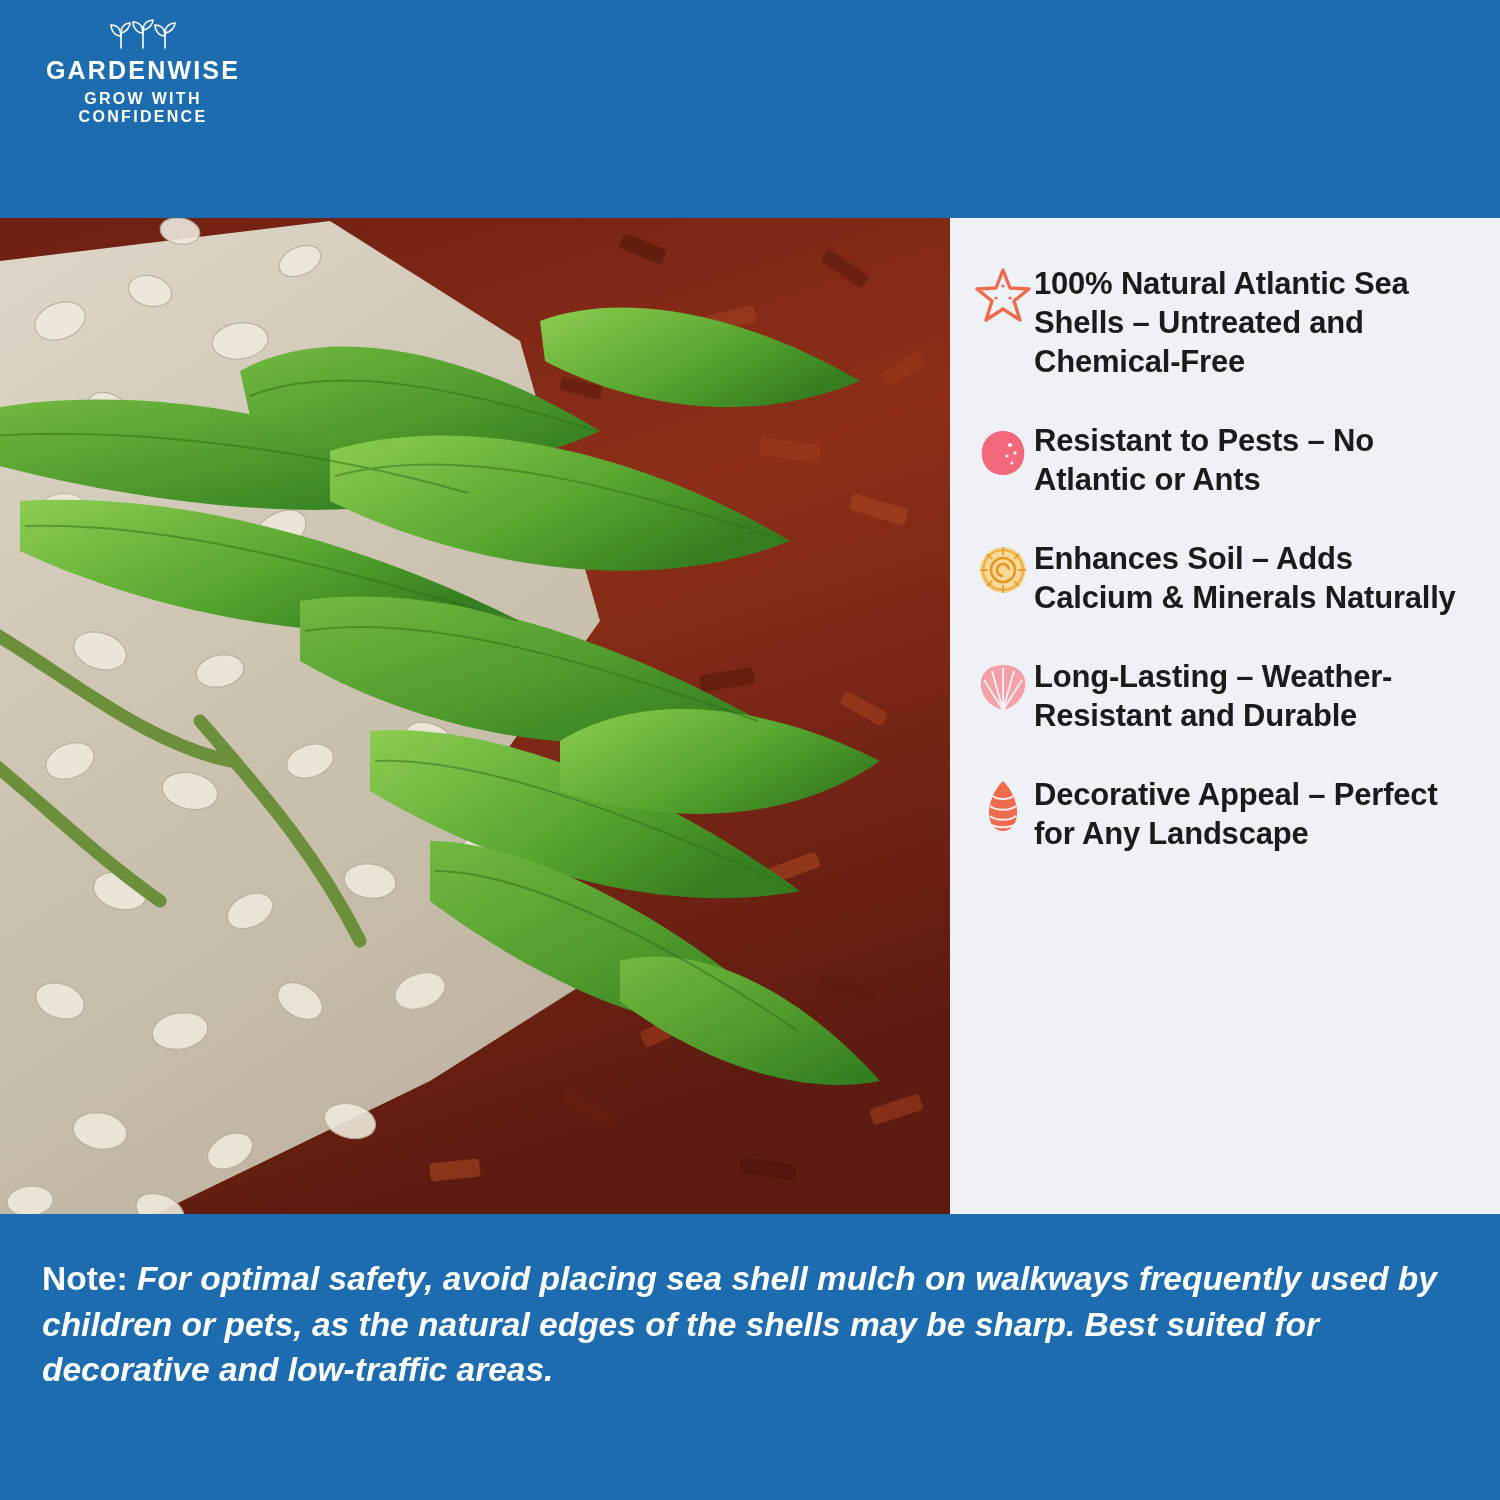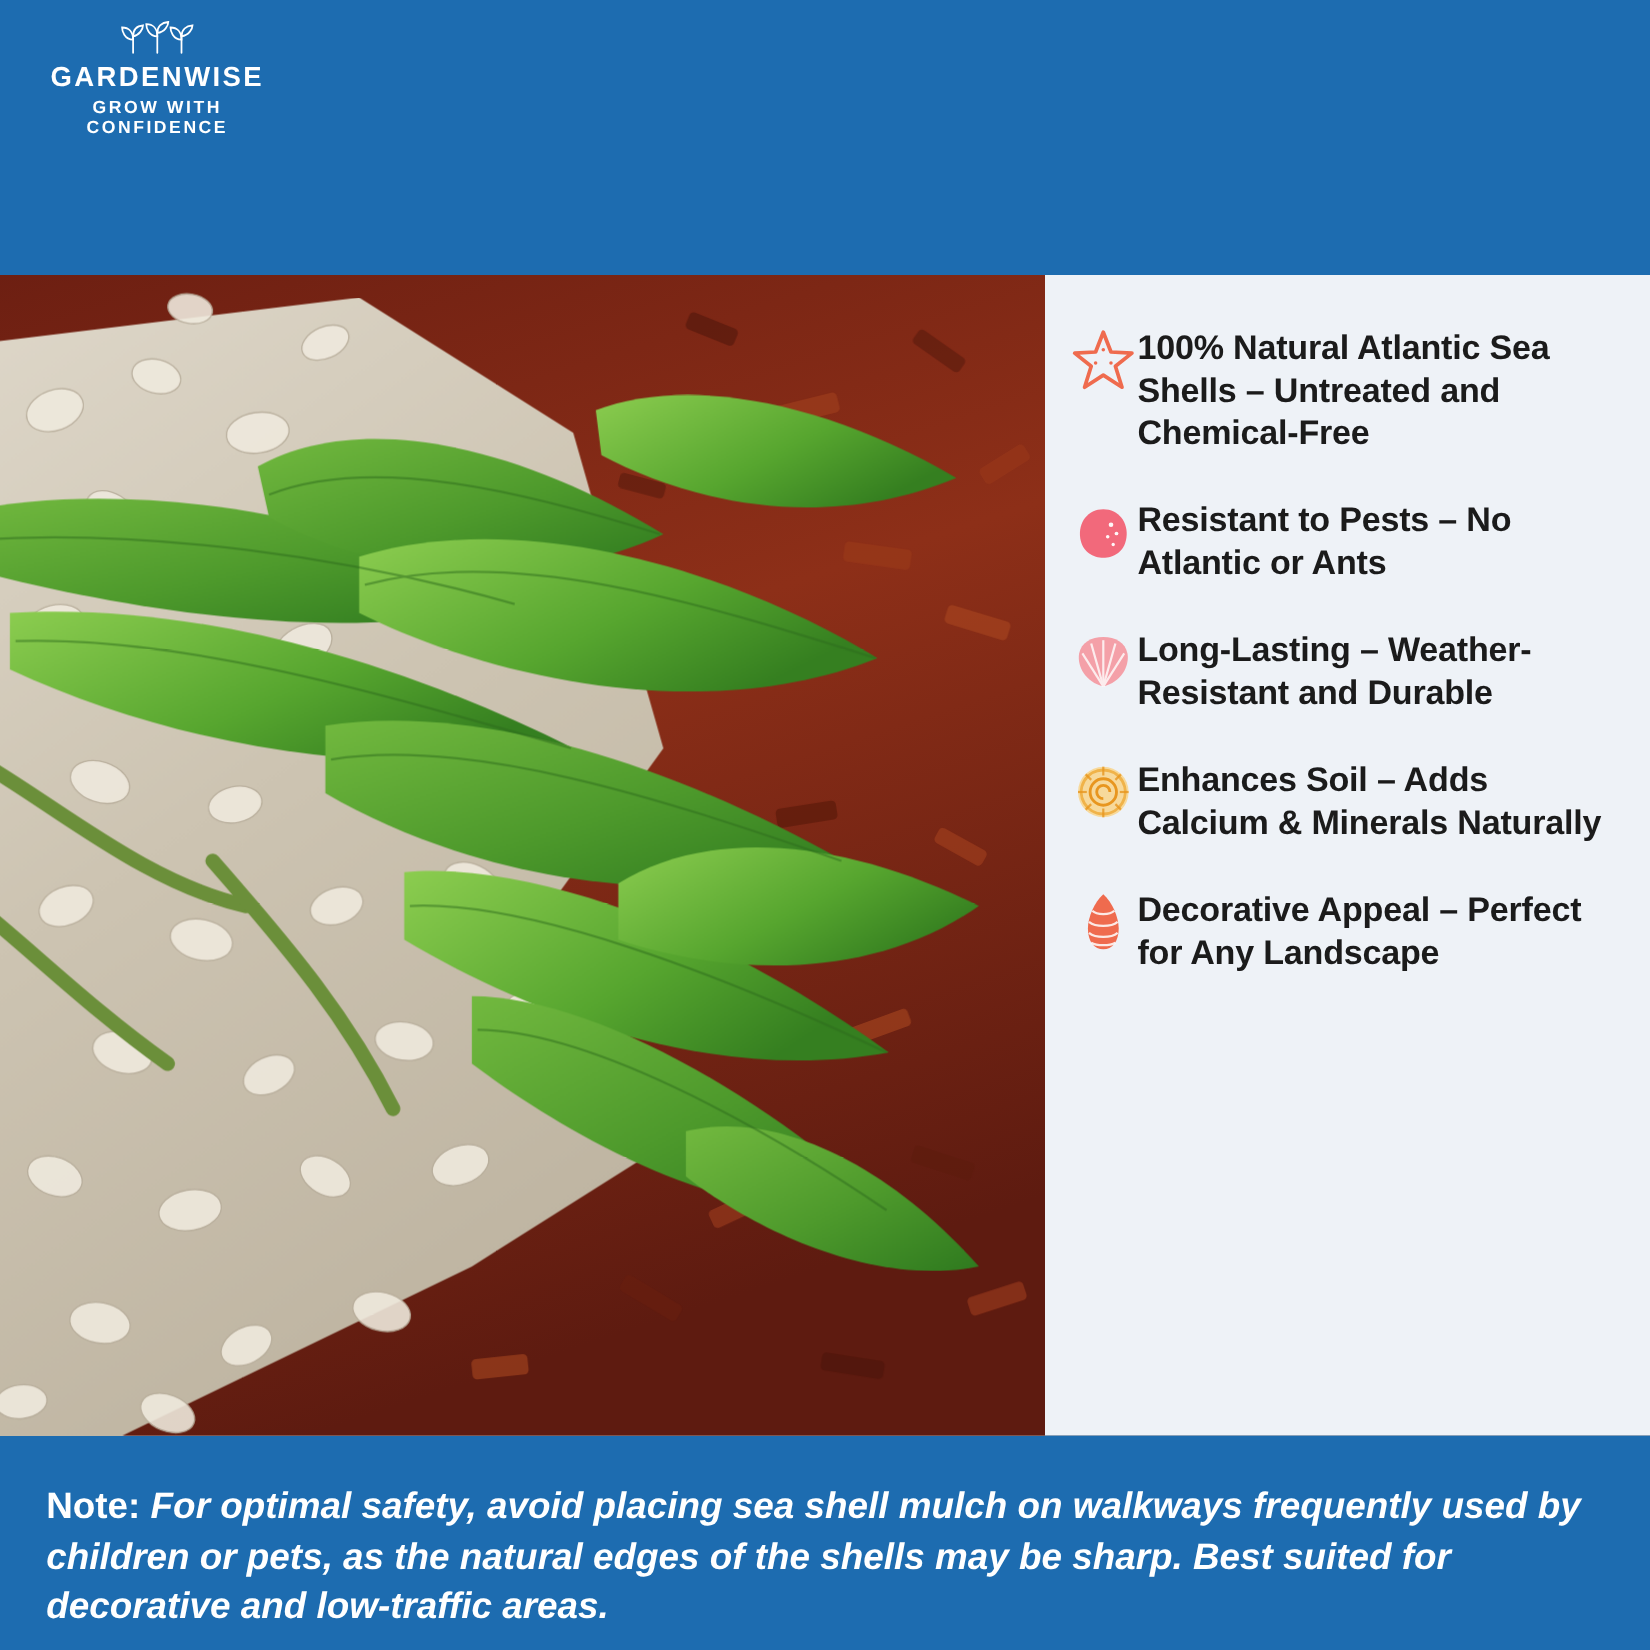--- a/index.html
+++ b/index.html
@@ -18,21 +18,21 @@
     width: 1500px;
     height: 1500px;
     display: flex;
     flex-direction: column;
     background: #ffffff;
   }
 
   
   .header {
     position: relative;
-    height: 250px;
+    height: 218px;
     background: #1d6cb0;
     flex: 0 0 auto;
   }
   .logo {
     position: absolute;
     left: 18px;
     top: 14px;
     width: 250px;
     color: #ffffff;
     text-align: center;
@@ -120,21 +120,21 @@
     font-weight: bold;
     line-height: 1.26;
     color: #1b1b1b;
     letter-spacing: -0.2px;
     padding-top: 2px;
   }
 
   
   .footer {
     flex: 0 0 auto;
-    height: 195px;
+    height: 286px;
     background: #1d6cb0;
     box-sizing: border-box;
     padding: 42px 52px 16px 42px;
   }
   .footer-text {
     color: #ffffff;
     font-size: 33.5px;
     line-height: 1.36;
     font-style: italic;
     font-weight: bold;
@@ -320,36 +320,20 @@
               <circle cx="36" cy="38" r="1.5"></circle>
             </g>
           </svg>
         </div>
         <div class="feature-text">Resistant to Pests – No Atlantic or Ants</div>
       </div>
 
       <div class="feature">
         <div class="feature-icon">
           <svg width="56" height="56" viewBox="0 0 56 56" aria-hidden="true">
-            <path d="M28 50 C12 46 4 32 6 20 C8 10 17 5 28 5 C39 5 48 10 50 20 C52 32 44 46 28 50 Z" fill="#f4a0a8"></path>
-            <g stroke="#ffffff" stroke-width="2" opacity="0.8" fill="none">
-              <path d="M28 50 L28 8"></path>
-              <path d="M28 50 L17 11"></path>
-              <path d="M28 50 L39 11"></path>
-              <path d="M28 50 L9 20"></path>
-              <path d="M28 50 L47 20"></path>
-            </g>
-          </svg>
-        </div>
-        <div class="feature-text">Long-Lasting – Weather-Resistant and Durable</div>
-      </div>
-
-      <div class="feature">
-        <div class="feature-icon">
-          <svg width="56" height="56" viewBox="0 0 56 56" aria-hidden="true">
             <circle cx="28" cy="28" r="23" fill="#f7d99b"></circle>
             <path d="M28 8 A20 20 0 1 1 27.9 8 Z" fill="none" stroke="#f0b34a" stroke-width="2.6"></path>
             <path d="M40 28 A12 12 0 1 0 28 40 A12 12 0 0 0 40 28 Z" fill="none" stroke="#e8961f" stroke-width="2.6"></path>
             <path d="M34 28 A6 6 0 1 0 28 34" fill="none" stroke="#e8961f" stroke-width="2.6"></path>
             <g stroke="#e8961f" stroke-width="2" opacity="0.8">
               <path d="M28 5 L28 13"></path>
               <path d="M51 28 L43 28"></path>
               <path d="M28 51 L28 43"></path>
               <path d="M5 28 L13 28"></path>
               <path d="M44 12 L39 17"></path>
@@ -357,20 +341,36 @@
               <path d="M12 44 L17 39"></path>
               <path d="M12 12 L17 17"></path>
             </g>
           </svg>
         </div>
         <div class="feature-text">Enhances Soil – Adds Calcium &amp; Minerals Naturally</div>
       </div>
 
       <div class="feature">
         <div class="feature-icon">
+          <svg width="56" height="56" viewBox="0 0 56 56" aria-hidden="true">
+            <path d="M28 50 C12 46 4 32 6 20 C8 10 17 5 28 5 C39 5 48 10 50 20 C52 32 44 46 28 50 Z" fill="#f4a0a8"></path>
+            <g stroke="#ffffff" stroke-width="2" opacity="0.8" fill="none">
+              <path d="M28 50 L28 8"></path>
+              <path d="M28 50 L17 11"></path>
+              <path d="M28 50 L39 11"></path>
+              <path d="M28 50 L9 20"></path>
+              <path d="M28 50 L47 20"></path>
+            </g>
+          </svg>
+        </div>
+        <div class="feature-text">Long-Lasting – Weather-Resistant and Durable</div>
+      </div>
+
+      <div class="feature">
+        <div class="feature-icon">
           <svg width="52" height="56" viewBox="0 0 52 56" aria-hidden="true">
             <path d="M26 3 C34 10 40 24 40 34 C40 46 34 53 26 53 C18 53 12 46 12 34 C12 24 18 10 26 3 Z" fill="#ef6b4e"></path>
             <g stroke="#ffffff" stroke-width="2.1" opacity="0.85" fill="none">
               <path d="M16 18 C20 22 32 22 36 18"></path>
               <path d="M13 28 C19 33 33 33 39 28"></path>
               <path d="M13 38 C19 43 33 43 39 38"></path>
               <path d="M15 47 C20 50 32 50 37 47"></path>
             </g>
           </svg>
         </div>

